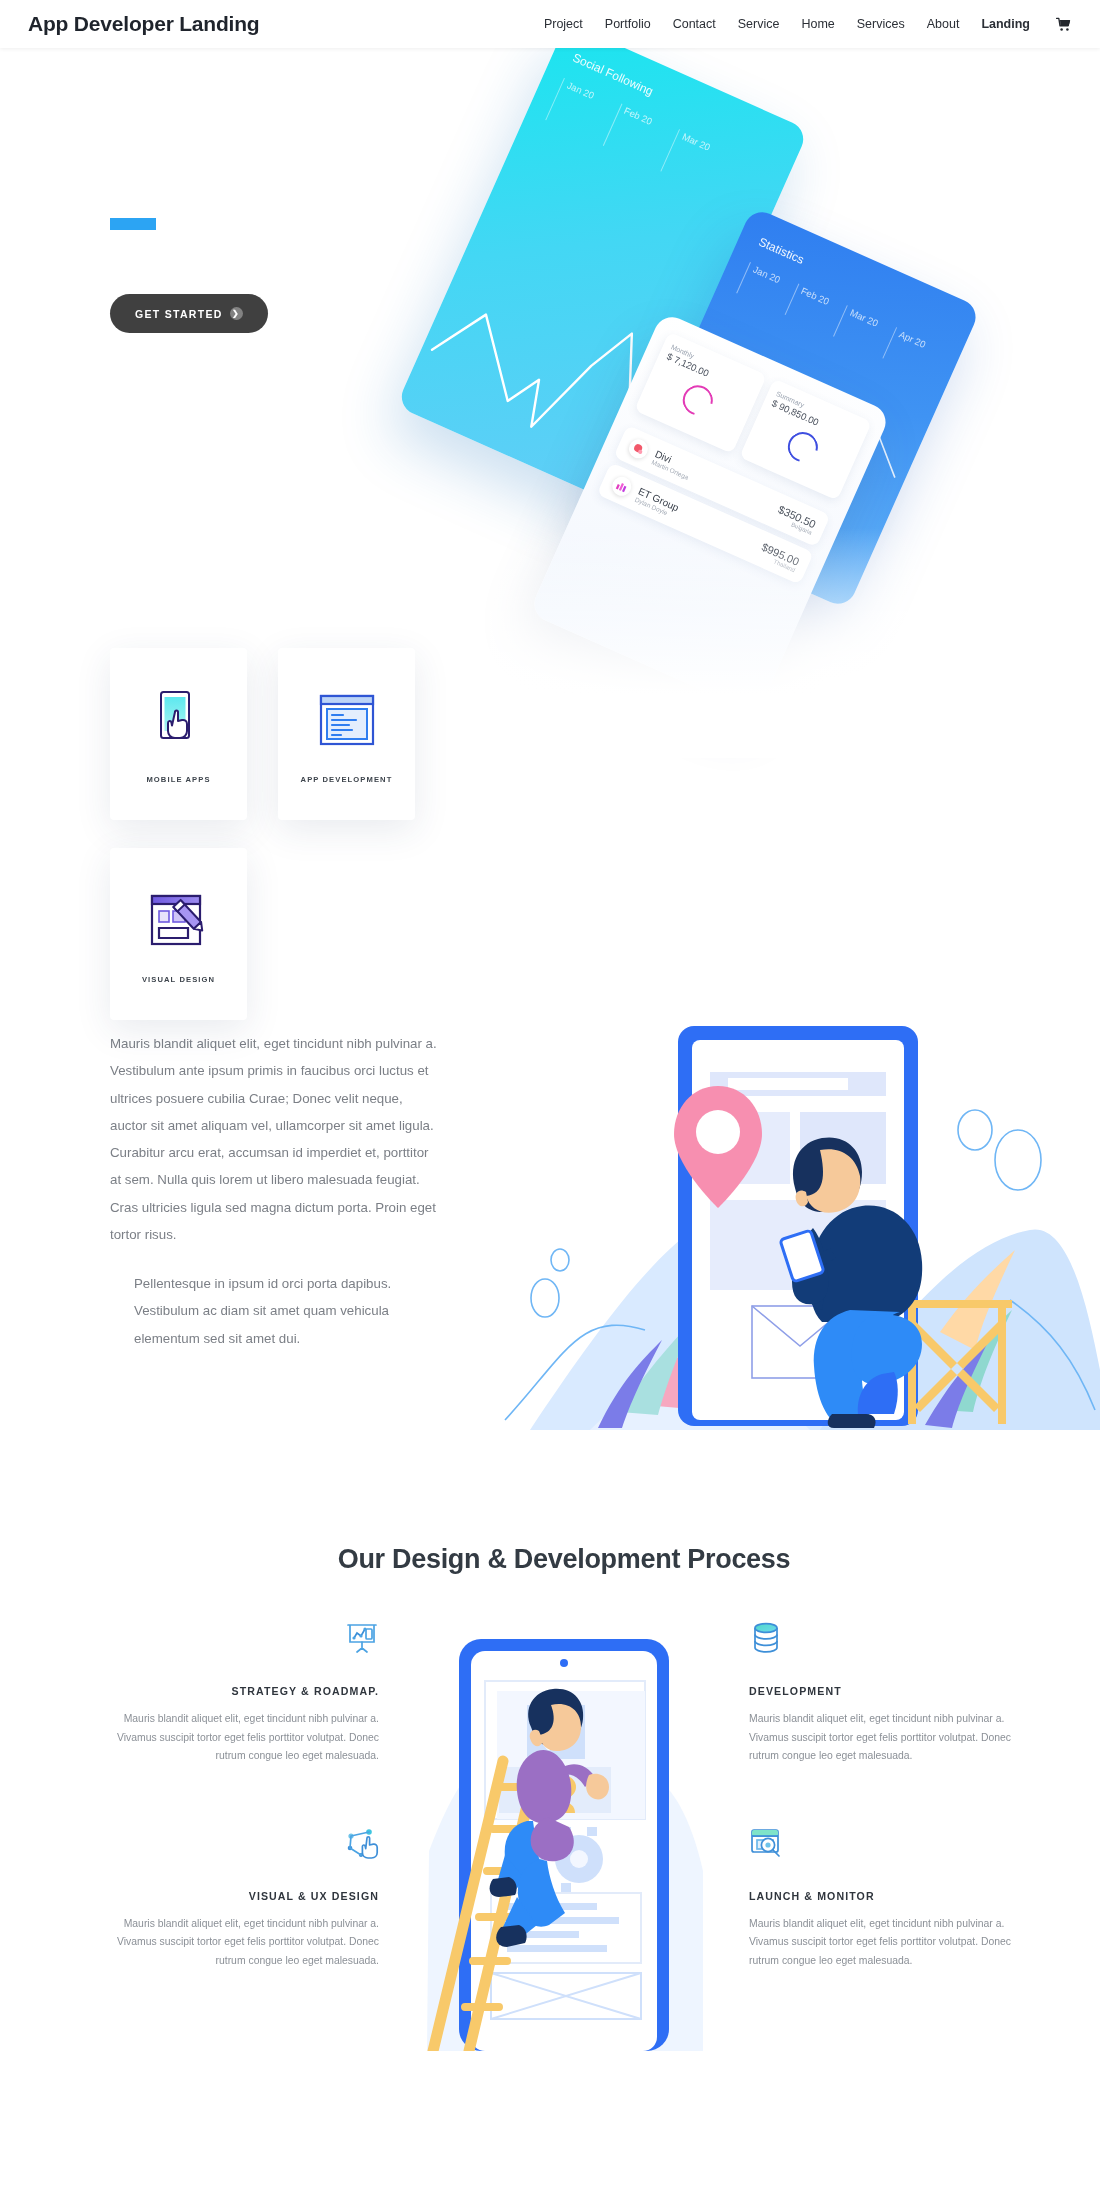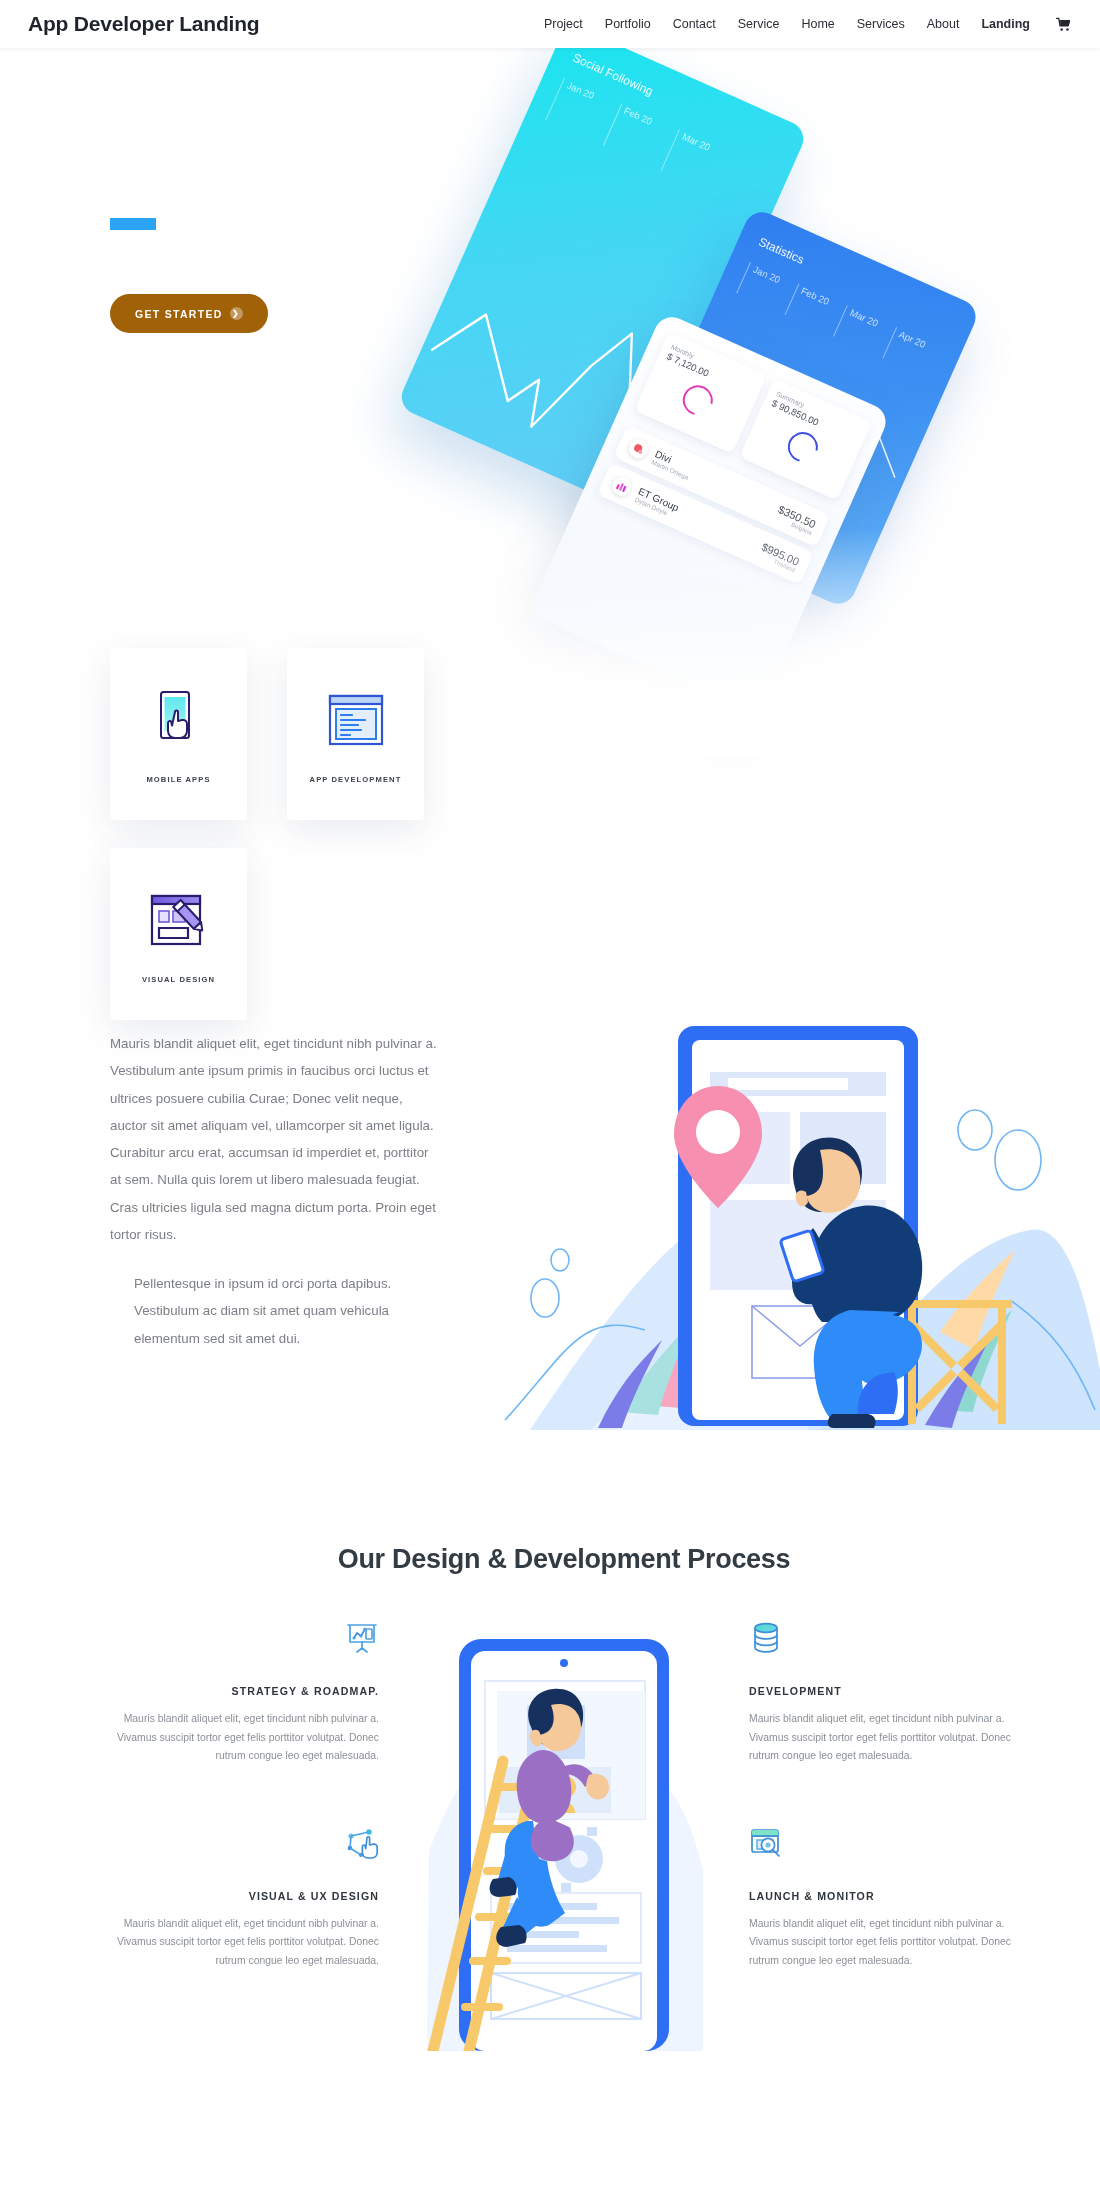--- a/index.html
+++ b/index.html
@@ -37,35 +37,35 @@
   .hero { position:relative; width:1100px; height:962px; background:#fff; }
   .hero-left { position:absolute; left:110px; top:170px; width:420px; z-index:20; }
   .accent-bar { width:46px; height:12px; background:#2ca4f3; margin-bottom:32px; }
   .hero-title {
     font-size:36.5px; line-height:1.28; font-weight:700;
     color:#333b43; letter-spacing:-0.3px; max-width:400px;
   }
   .btn-started {
     display:inline-flex; align-items:center; gap:7px;
     margin-top:32px;
-    background:#a16207; color:#fff;
+    background:#404040; color:#fff;
     font-size:10.5px; font-weight:700; letter-spacing:1.3px;
     padding:13px 25px; border:none; border-radius:100px;
     cursor:pointer;
   }
   .btn-arrow {
     width:13px; height:13px; border-radius:50%;
     background:rgba(255,255,255,0.35);
     display:inline-flex; align-items:center; justify-content:center;
     font-size:8px; line-height:1;
   }
 
   
   .cards { position:absolute; left:110px; top:600px; width:420px; z-index:20;
-           display:grid; grid-template-columns:137px 137px; gap:28px 40px; }
+           display:grid; grid-template-columns:137px 137px; gap:28px 31px; }
   .card {
     background:#fff; border-radius:4px;
     box-shadow:0 10px 36px rgba(40,60,98,0.10);
     height:172px; display:flex; flex-direction:column;
     align-items:center; justify-content:center; padding:14px 6px;
   }
   .card .ic { height:72px; display:flex; align-items:center; justify-content:center; margin-bottom:18px; }
   .card .lbl {
     font-size:7.6px; font-weight:700; letter-spacing:1.1px;
     color:#3d444c; text-align:center;

